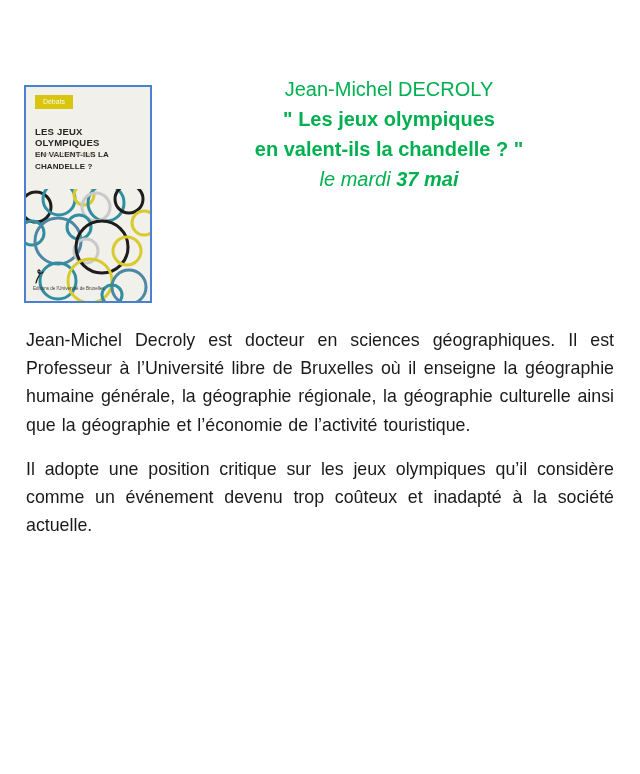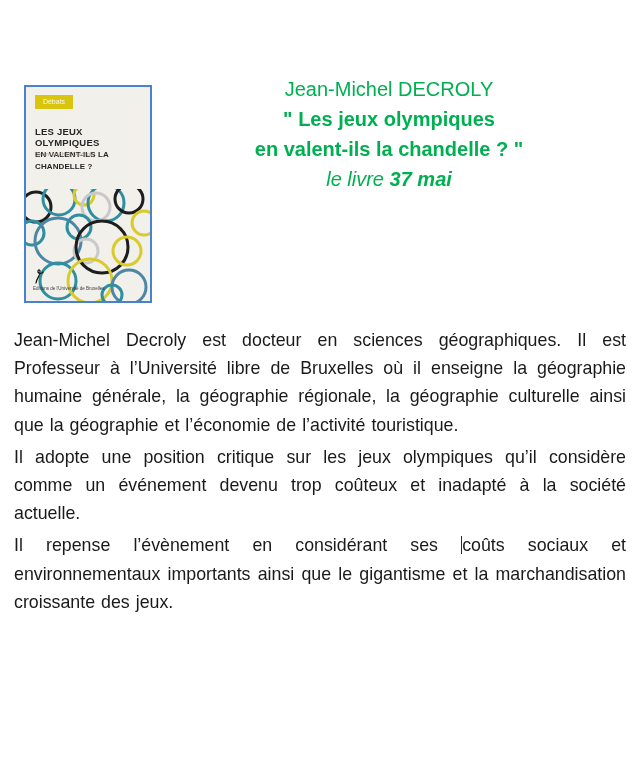--- a/index.html
+++ b/index.html
@@ -104,21 +104,21 @@
   
   .text-body {
     margin-top: 23px;
     padding: 0 10px;
     font-size: 17.8px;
     line-height: 28.2px;
     text-align: justify;
     word-spacing: 0.06em;
     color: var(--text-color, #1a1a1a);
   }
-  .text-body p { margin: 4px; }
+  .text-body p { margin: 16px; }
 
   .caret {
     display: inline-block;
     width: 1px;
     height: 1.05em;
     background: #2a2a2a;
     vertical-align: -3px;
   }
 </style>
 </head>
@@ -165,22 +165,21 @@
         </svg>
       </div>
       <div class="cover-publisher">Editions de l'Université de Bruxelles</div>
     </div>
   </div>
 
   <div class="heading">
     <div class="h-name">Jean-Michel DECROLY</div>
     <div class="h-bold">" Les jeux olympiques</div>
     <div class="h-bold">en valent-ils la chandelle ? "</div>
-    <div class="h-date"><span>le livre </span><b>37 mai</b></div>
+    <div class="h-date"><span>le mardi </span><b>37 mai</b></div>
   </div>
 
 </div>
 
 <div class="text-body">
   <p>Jean-Michel Decroly est docteur en sciences géographiques. Il est Professeur à l’Université libre de Bruxelles où il enseigne la géographie humaine générale, la géographie régionale, la géographie culturelle ainsi que la géographie et l’économie de l’activité touristique.</p>
   <p>Il adopte une position critique sur les jeux olympiques qu’il considère comme un événement devenu trop coûteux et inadapté à la société actuelle.</p>
-  <p><span>Il repense l’évènement en considérant ses </span><span class="caret"></span><span>coûts sociaux et environnementaux importants ainsi que le gigantisme et la marchandisation croissante des jeux.</span></p>
 </div>
 
 </body></html>

